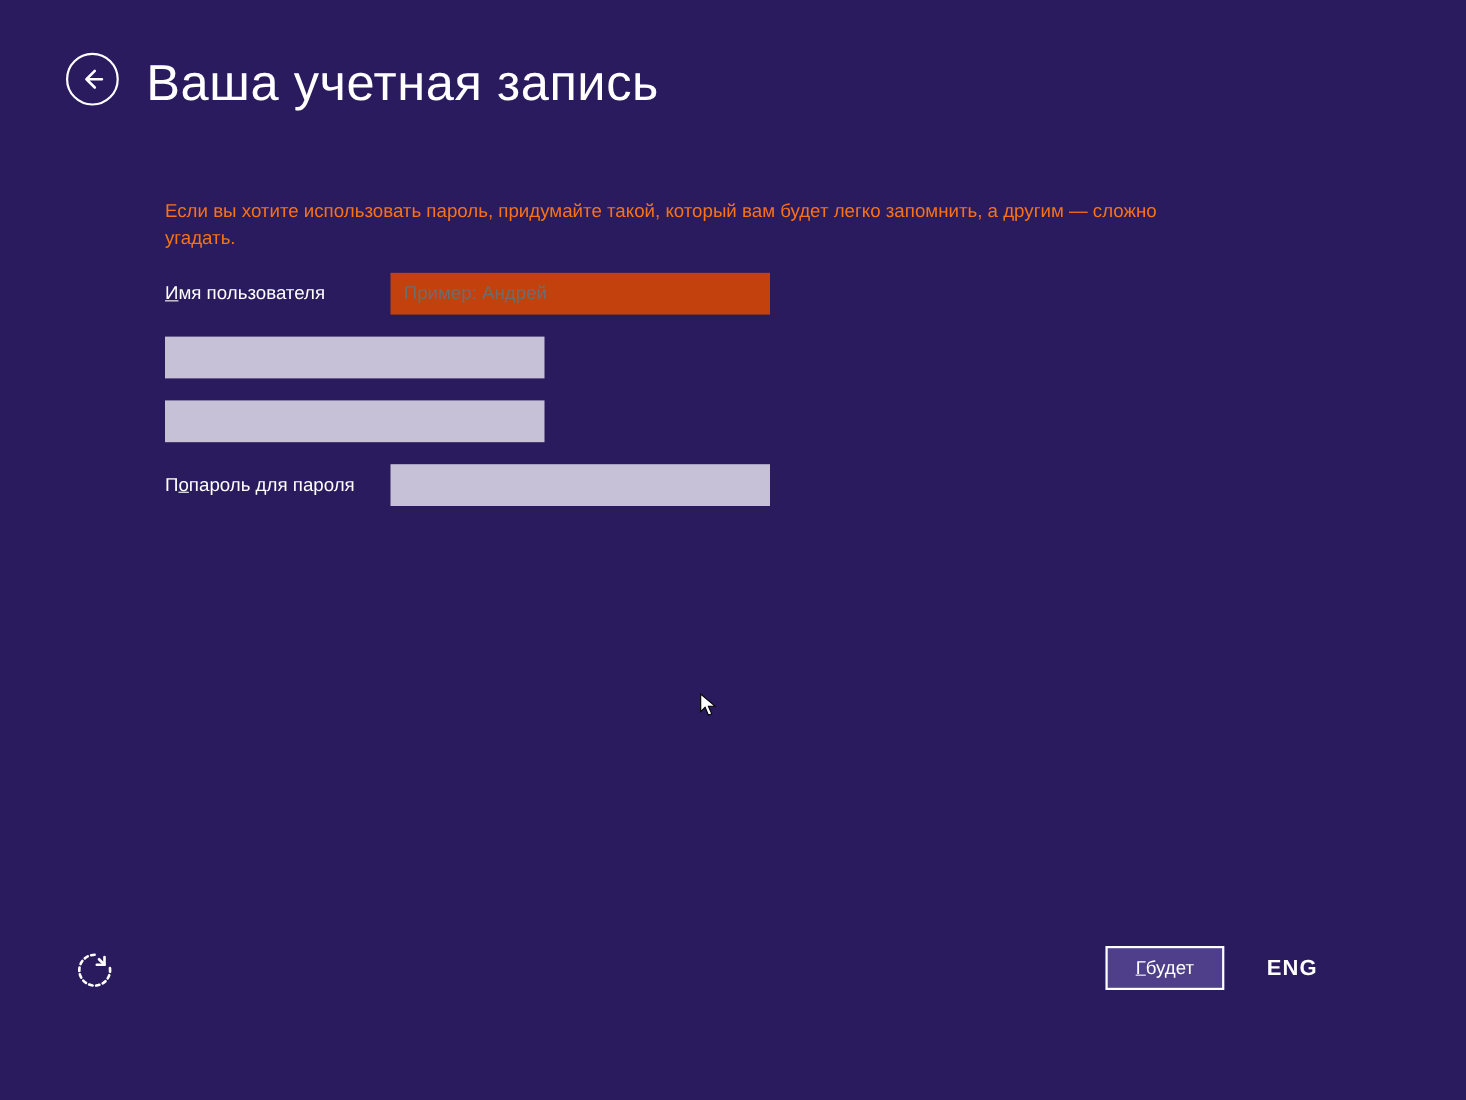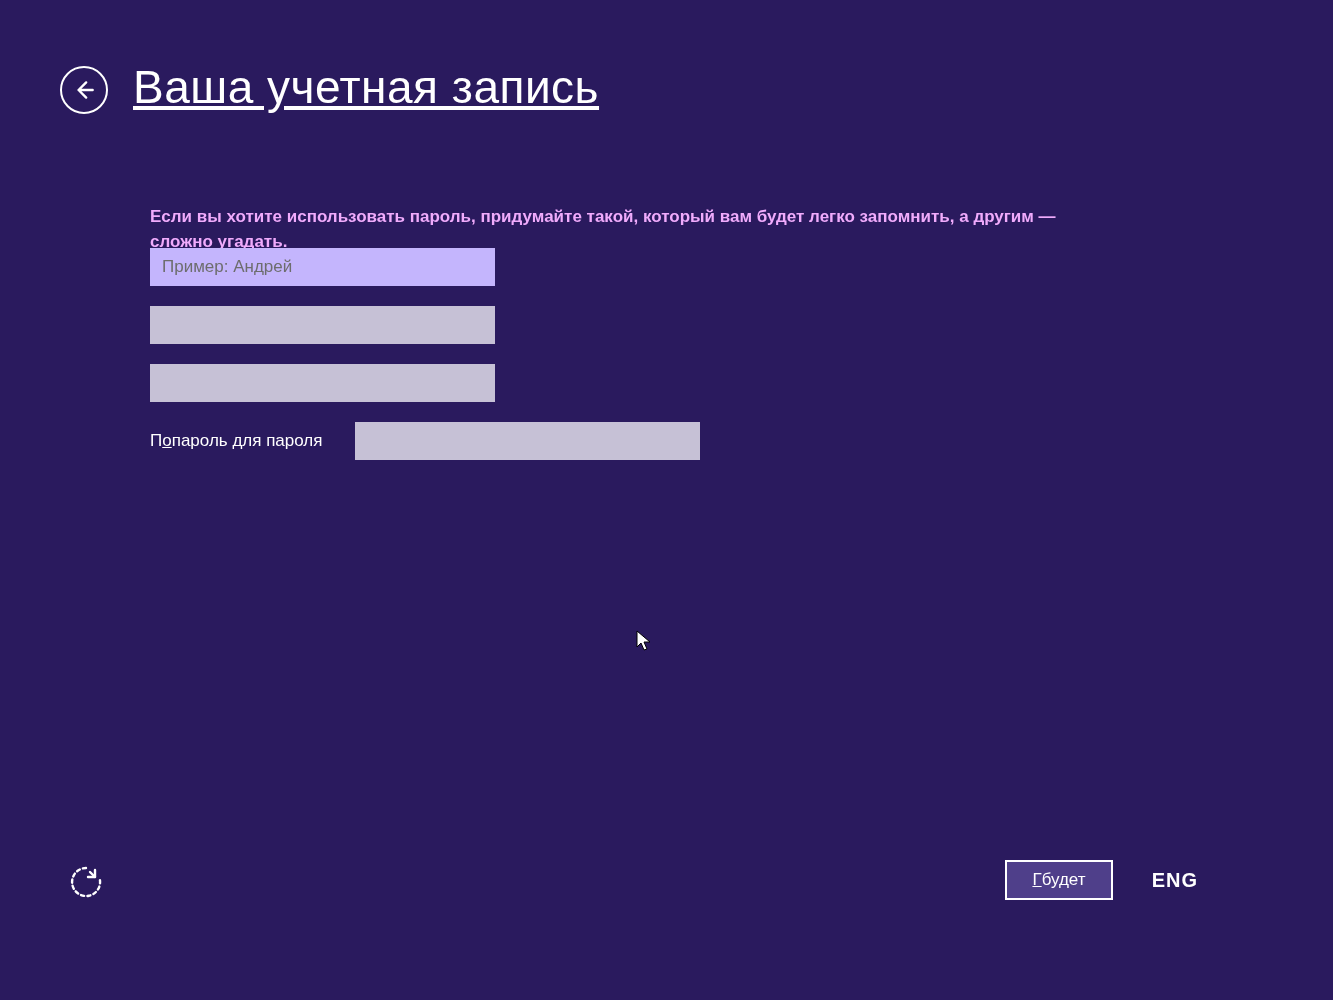--- a/index.html
+++ b/index.html
@@ -11,26 +11,25 @@
       width: 1333px;
       height: 1000px;
       background: #2a1a5e;
       font-family: "Segoe UI", "Segoe UI Light", Arial, sans-serif;
       color: #ffffff;
       overflow: hidden;
       position: relative;
     }
     .header {
       position: absolute;
-      top: 60px;
+      top: 48px;
       left: 60px;
       display: flex;
-      align-items: flex-end;
+      align-items: flex-start;
       gap: 25px;
-      text-decoration: underline;
     }
     .back-circle {
       width: 48px;
       height: 48px;
       border: 2px solid #ffffff;
       border-radius: 50%;
       display: flex;
       align-items: center;
       justify-content: center;
       cursor: pointer;
@@ -43,24 +42,23 @@
       font-size: 46px;
       font-weight: 300;
       letter-spacing: 0.5px;
     }
     .description {
       position: absolute;
       top: 180px;
       left: 150px;
       width: 920px;
       font-size: 17px;
-      font-weight: 700;
+      font-weight: 400;
       line-height: 1.45;
-      color: #f0abfc;
-      margin-top: 25px;
+      color: #f97316;
     }
     .form-area {
       position: absolute;
       top: 248px;
       left: 150px;
       width: 560px;
     }
     .field-row {
       display: flex;
       align-items: flex-start;
@@ -86,21 +84,21 @@
       height: 100%;
       border: none;
       outline: none;
       padding: 0 12px;
       font-size: 17px;
       font-family: inherit;
       background: #c6c1d6;
       color: #000000;
     }
     .field-input.focused input {
-      background: #c4b5fd;
+      background: #c2410c;
     }
     .field-input input::placeholder {
       color: #6d6d6d;
     }
     .footer {
       position: absolute;
       bottom: 100px;
       left: 0;
       right: 0;
       height: 60px;
@@ -165,20 +163,23 @@
     </svg>
   </div>
   <h1 class="page-title">Ваша учетная запись</h1>
 </div>
 
 <p class="description">Если вы хотите использовать пароль, придумайте такой, который вам будет легко запомнить, а другим — сложно угадать.</p>
 
 <div class="form-area">
 
   <div class="field-row">
+    <div class="field-label">
+      <span class="ul">И</span><span>мя пользователя</span>
+    </div>
     <div class="field-input focused">
       <input type="text" placeholder="Пример: Андрей" style="">
     </div>
   </div>
 
   <div class="field-row">
     <div class="field-input">
       <input type="password" style="">
     </div>
   </div>

